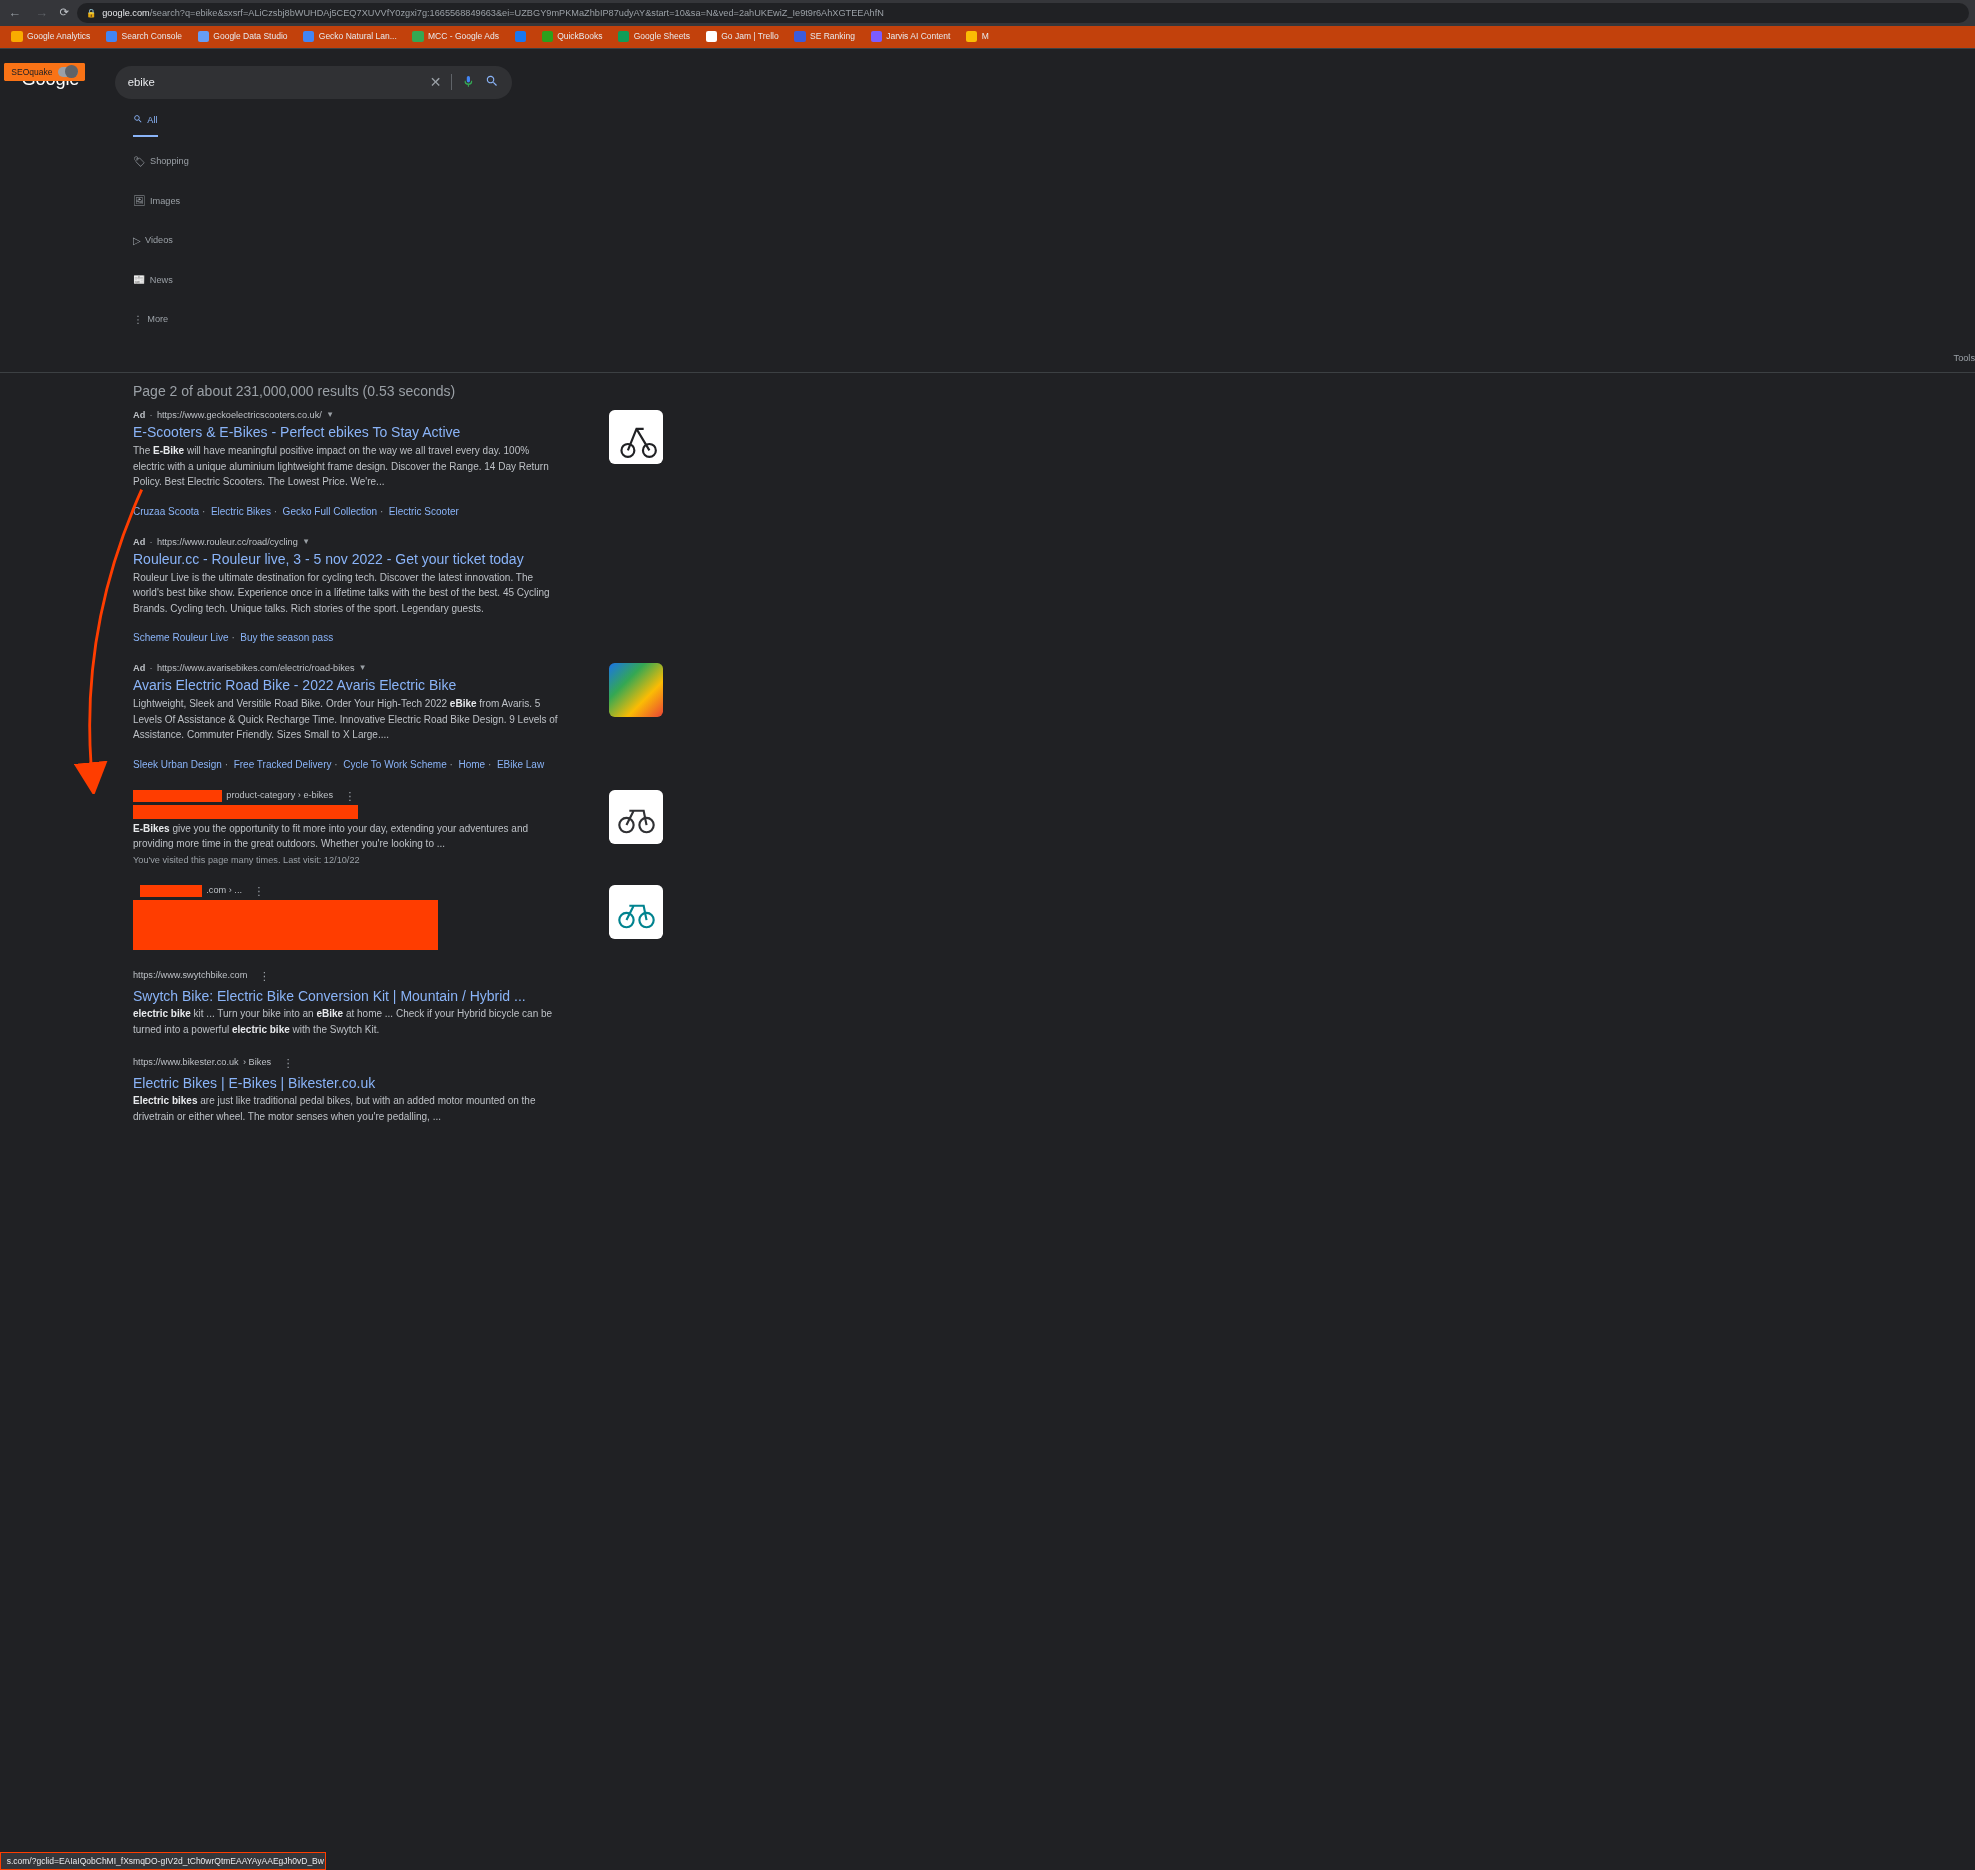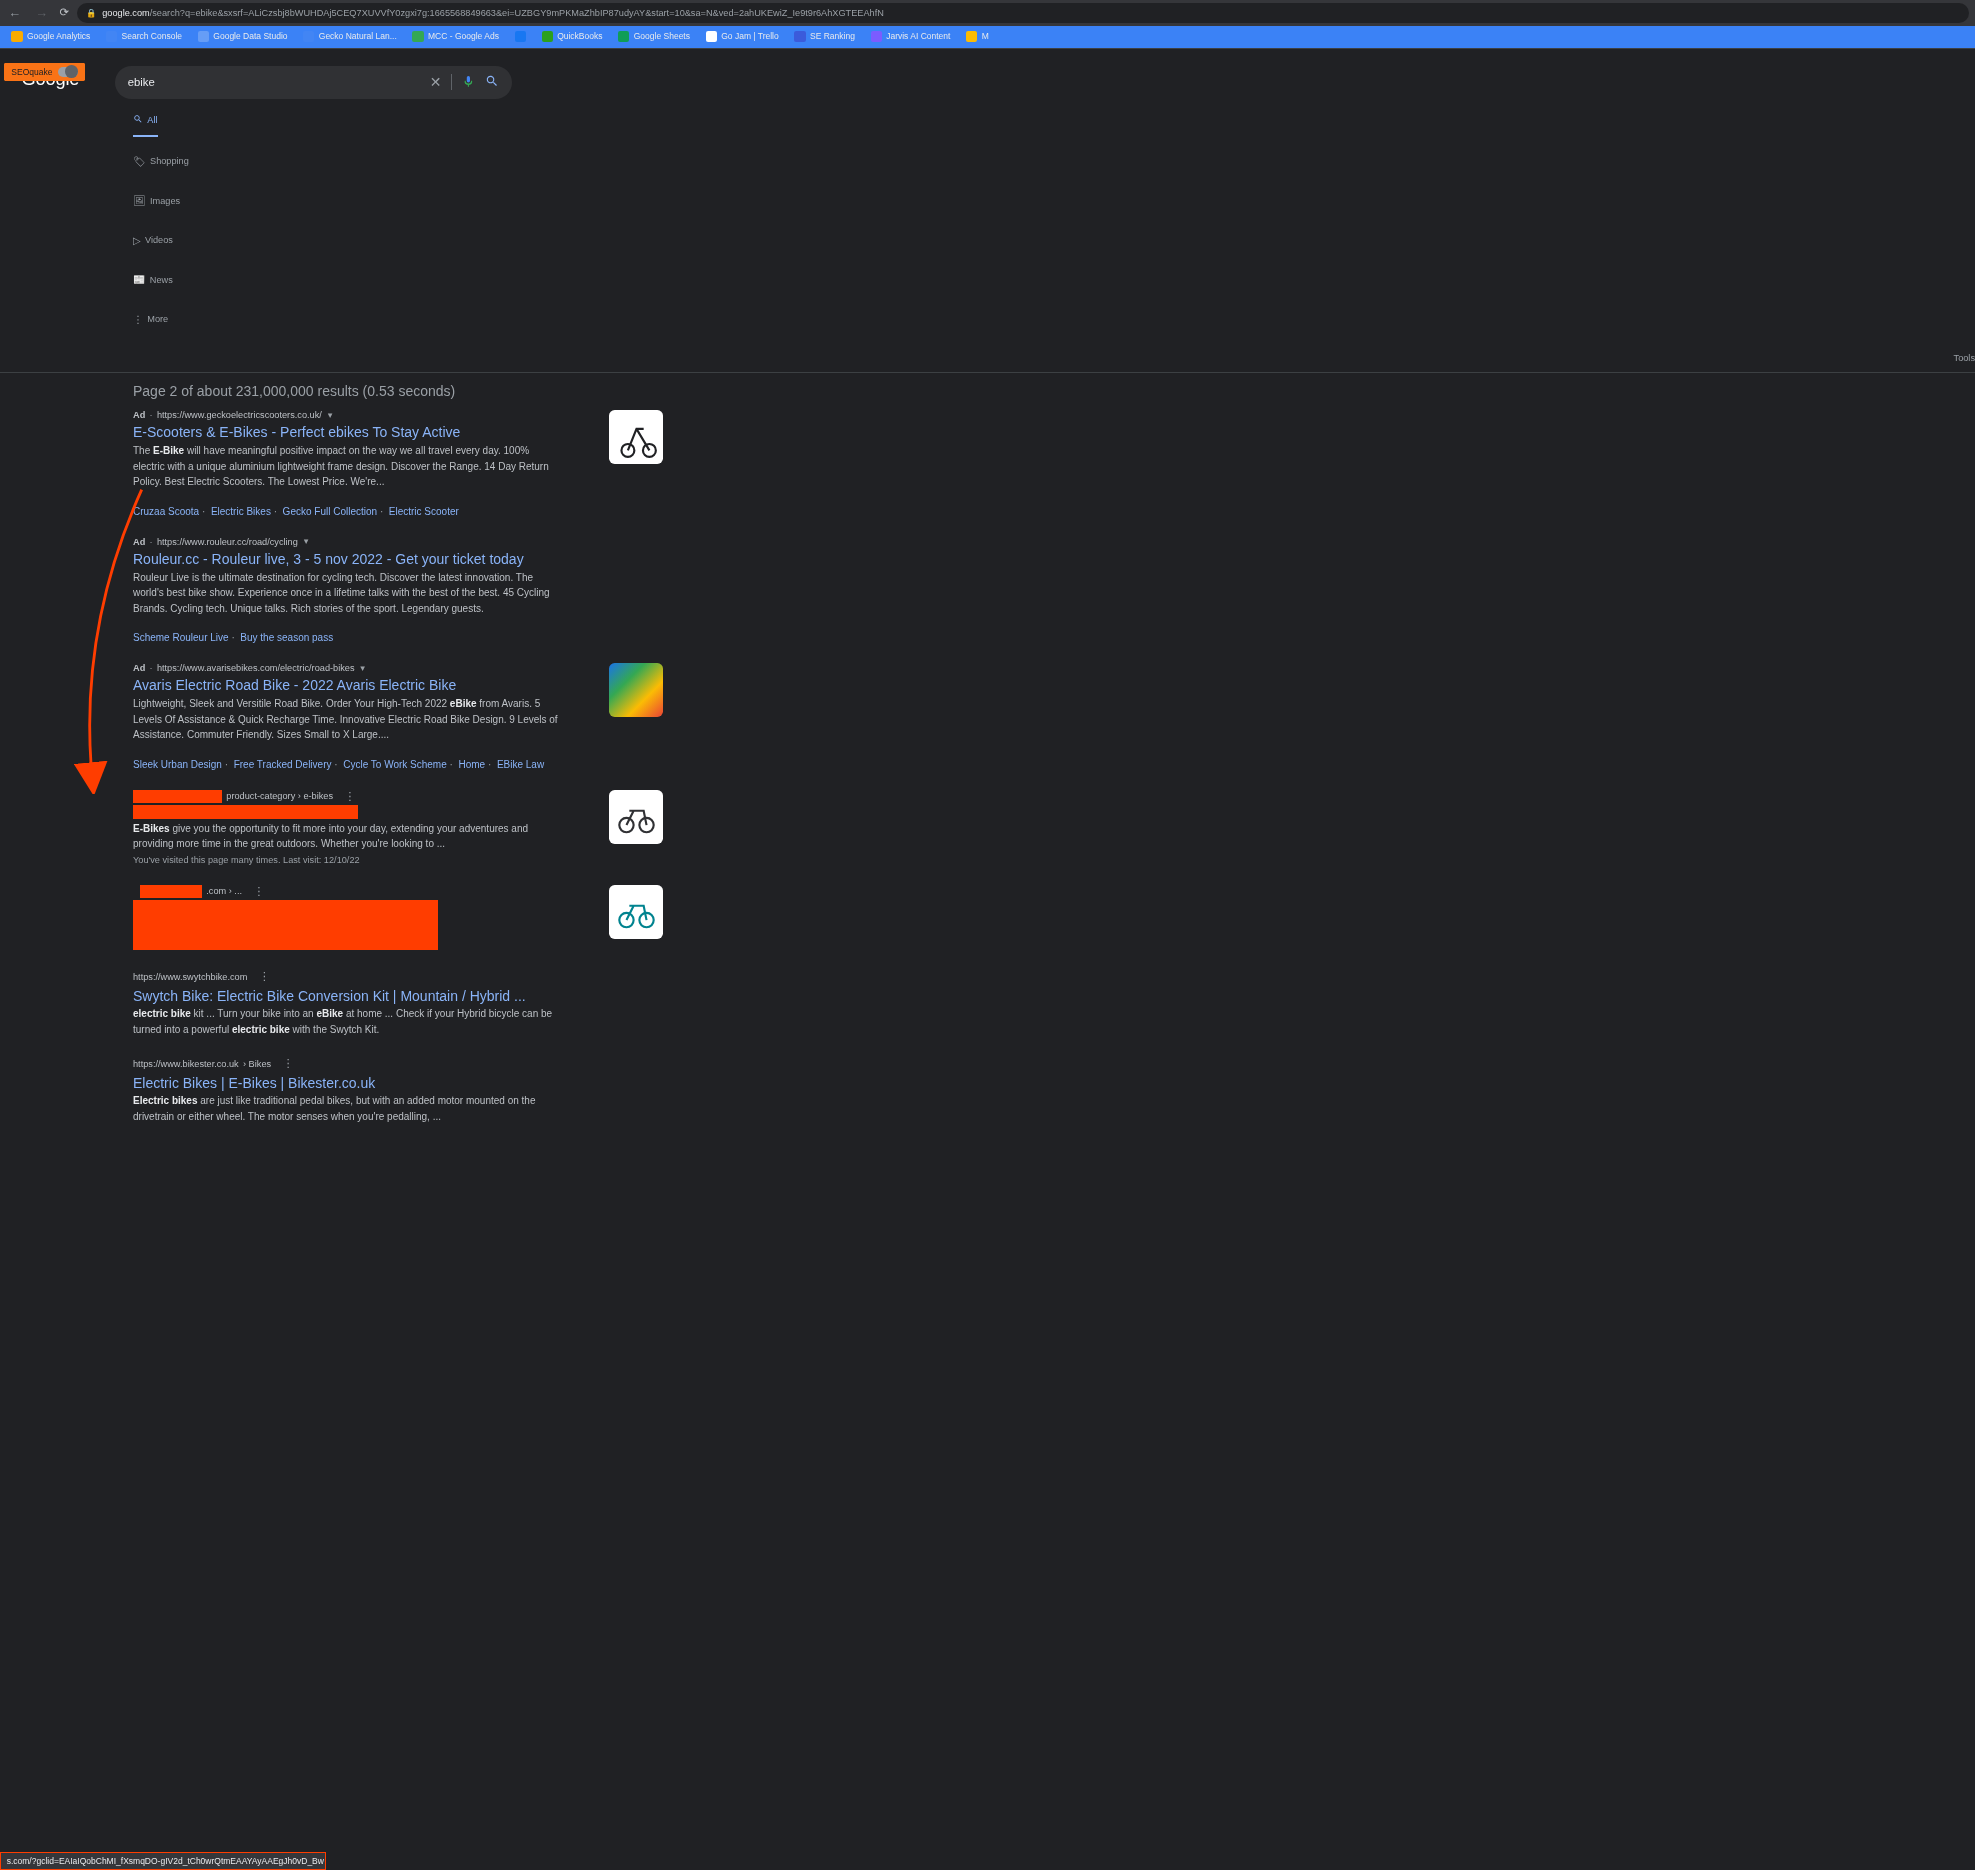--- a/index.html
+++ b/index.html
@@ -34,21 +34,21 @@
     color: #9aa0a6;
     font-size: 9.2px;
     overflow: hidden;
     white-space: nowrap;
   }
   .lock-icon { color: #9aa0a6; font-size: 8.5px; }
   .url-text { color: #9aa0a6; }
   .url-text .domain { color: #e8eaed; }
   
   .bookmarks-bar {
-    background: #3b82f6;
+    background: #c2410c;
     height: 23px;
     display: flex;
     align-items: center;
     padding: 0 5.7px;
     gap: 4.3px;
     border-bottom: 0.7px solid #3c4043;
   }
   .bookmark {
     display: flex;
     align-items: center;
@@ -124,21 +124,21 @@
     color: #9aa0a6; font-size: 9.2px; padding-bottom: 8.5px; cursor: pointer;
   }
   .tab.active { color: #8ab4f8; border-bottom: 2.1px solid #8ab4f8; margin-bottom: -0.7px; }
   .tab-icon { font-size: 10px; }
   .tools-link { margin-left: auto; color: #9aa0a6; font-size: 9.2px; padding-bottom: 8.5px; cursor: pointer; }
   
   .results-col { margin-left: 133px; max-width: 462px; padding-top: 10px; }
   .result-stats { color: #9aa0a6; font-size: 14px; margin-bottom: 11.3px; }
   .result { position: relative; margin-bottom: 20px; }
   .ad-label { color: #bdc1c6; font-weight: bold; font-size: 9.2px; }
-  .cite-row { display: flex; align-items: center; gap: 4.3px; color: #bdc1c6; font-size: 9.2px; margin-bottom: 2.8px; }
+  .cite-row { display: flex; align-items: flex-start; gap: 4.3px; color: #bdc1c6; font-size: 9.2px; margin-bottom: 2.8px; }
   .cite-sep { color: #9aa0a6; }
   .chevron-down { color: #9aa0a6; font-size: 7.8px; cursor: pointer; }
   .menu-dots { color: #9aa0a6; font-size: 11.3px; cursor: pointer; margin-left: 7px; }
   .result-title {
     color: #8ab4f8; font-size: 14px; margin: 1.4px 0 2.8px; cursor: pointer;
     display: inline-block;
   }
   .result-desc { color: #bdc1c6; font-size: 10px; line-height: 1.55; max-width: 425px; }
   .result-desc b { color: #e8eaed; font-weight: bold; }
   .sitelinks { margin-top: 16px; font-size: 10px; }

